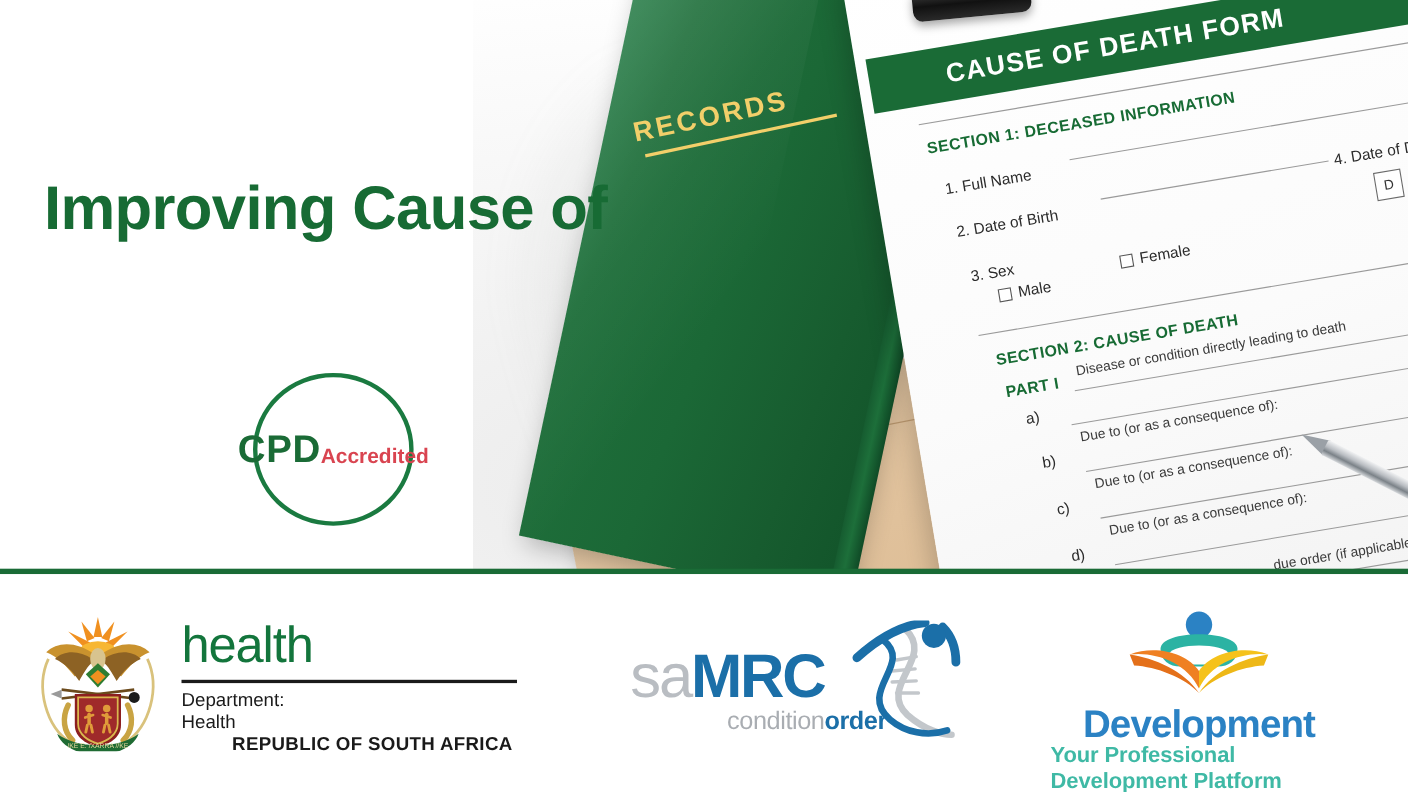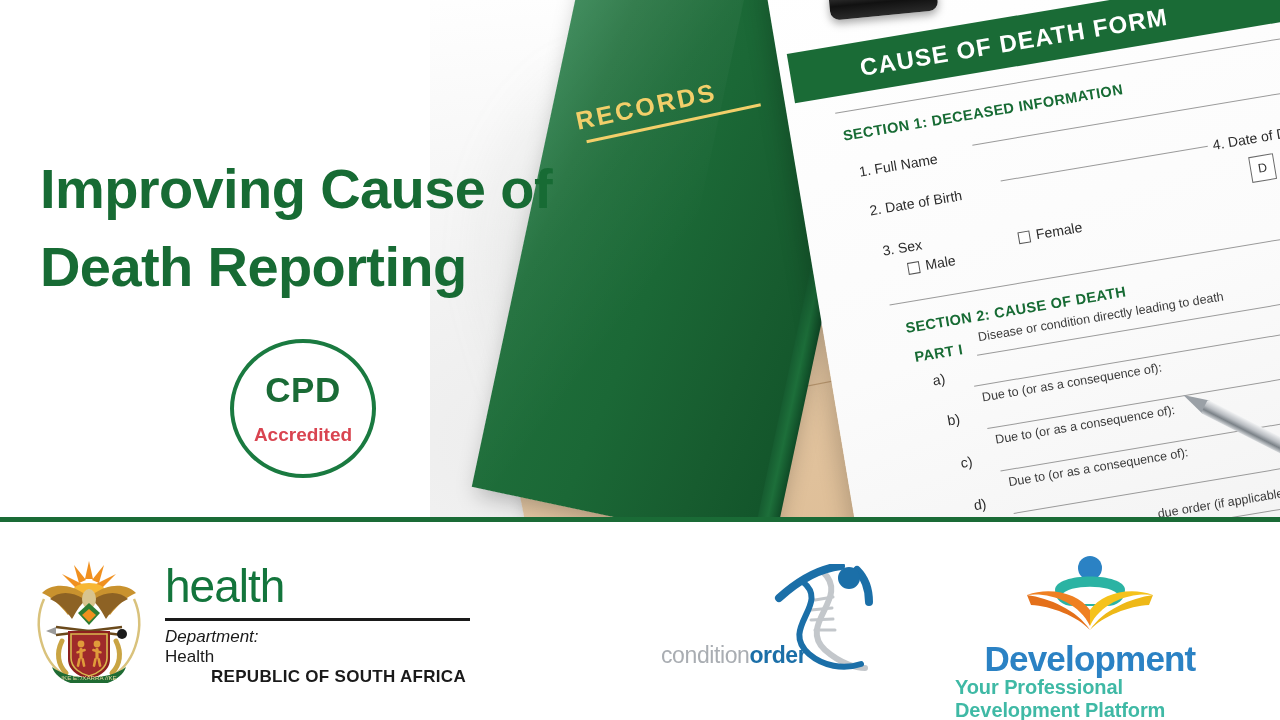--- a/index.html
+++ b/index.html
@@ -225,21 +225,21 @@
 
   
   .cpd-badge {
     position: absolute;
     left: 230px; top: 339px;
     width: 146px; height: 139px;
     border: 4px solid #1a7a40;
     border-radius: 50%;
     background: rgba(255,255,255,0.92);
     display: flex;
-    flex-direction: column;
+    flex-direction: row;
     align-items: center;
     justify-content: center;
     z-index: 11;
   }
   .cpd-main {
     color: #1a6b36;
     font-size: 35px;
     font-weight: bold;
     letter-spacing: 0.5px;
     line-height: 38px;
@@ -285,21 +285,21 @@
     position: absolute; left: 135px; top: 63px;
     width: 305px; height: 2.5px; background: #1a1a1a;
   }
   .dept-line {
     position: absolute; left: 135px;
     color: #1a1a1a;
     font-size: 17px;
     line-height: 20px;
     white-space: nowrap;
   }
-  .dept-l1 { top: 72px; font-style: italic; }
+  .dept-l1 { top: 72px; }
   .dept-l2 { top: 92px; }
   .dept-l3 { top: 112px; font-weight: bold; letter-spacing: 0.3px; margin-left: 46px; }
 
   
   .samrc-logo { position: absolute; left: 565px; top: 42px; width: 330px; height: 120px; }
   .samrc-word {
     position: absolute; left: 8px; top: 22px;
     font-size: 56px; font-weight: bold; letter-spacing: -2px;
     line-height: 58px;
   }
@@ -406,21 +406,20 @@
 
   </div>
 
   <div class="pen">
     <div class="pen-tip"></div>
     <div class="pen-body"></div>
   </div>
 
   <div class="title-block">
     <div class="title-line">Improving Cause of</div>
-    <div class="title-line">Death Reporting</div>
   </div>
 
   <div class="cpd-badge">
     <div class="cpd-main">CPD</div>
     <div class="cpd-sub">Accredited</div>
   </div>
 
   <div class="divider"></div>
 
   <div class="footer">
@@ -500,20 +499,23 @@
           <line x1="250" y1="66" x2="270" y2="66"></line>
         </g>
 
         <path d="M238,18 C266,40 214,64 244,90 C258,102 278,106 296,100" fill="none" stroke="#1b6fa8" stroke-width="6" stroke-linecap="round"></path>
 
         <path d="M214,34 C236,14 258,4 276,2" fill="none" stroke="#1b6fa8" stroke-width="8" stroke-linecap="round"></path>
         <path d="M292,6 C300,14 304,26 304,38" fill="none" stroke="#1b6fa8" stroke-width="8" stroke-linecap="round"></path>
 
         <circle cx="284" cy="14" r="11" fill="#1b6fa8"></circle>
       </svg>
+      <div class="samrc-word">
+        <span class="samrc-sa">sa</span><span class="samrc-mrc">MRC</span>
+      </div>
       <div class="samrc-tag">
         <span class="tag-adv">condition</span><span class="tag-life">order</span>
       </div>
     </div>
 
     <div class="kh-logo">
       <svg viewBox="0 0 270 90" style="position:absolute;left:0;top:0;width:270px;height:90px;">
         <circle cx="135" cy="18" r="12" fill="#2b82c4"></circle>
         <path d="M100,40 C100,22 170,22 170,40 C170,50 162,56 152,56 L118,56 C108,56 100,50 100,40 Z" fill="#2bb3a3"></path>
         <path d="M107,45 C112,34 158,34 163,45 C160,52 152,54 146,54 L124,54 C118,54 110,52 107,45 Z" fill="#ffffff"></path>

